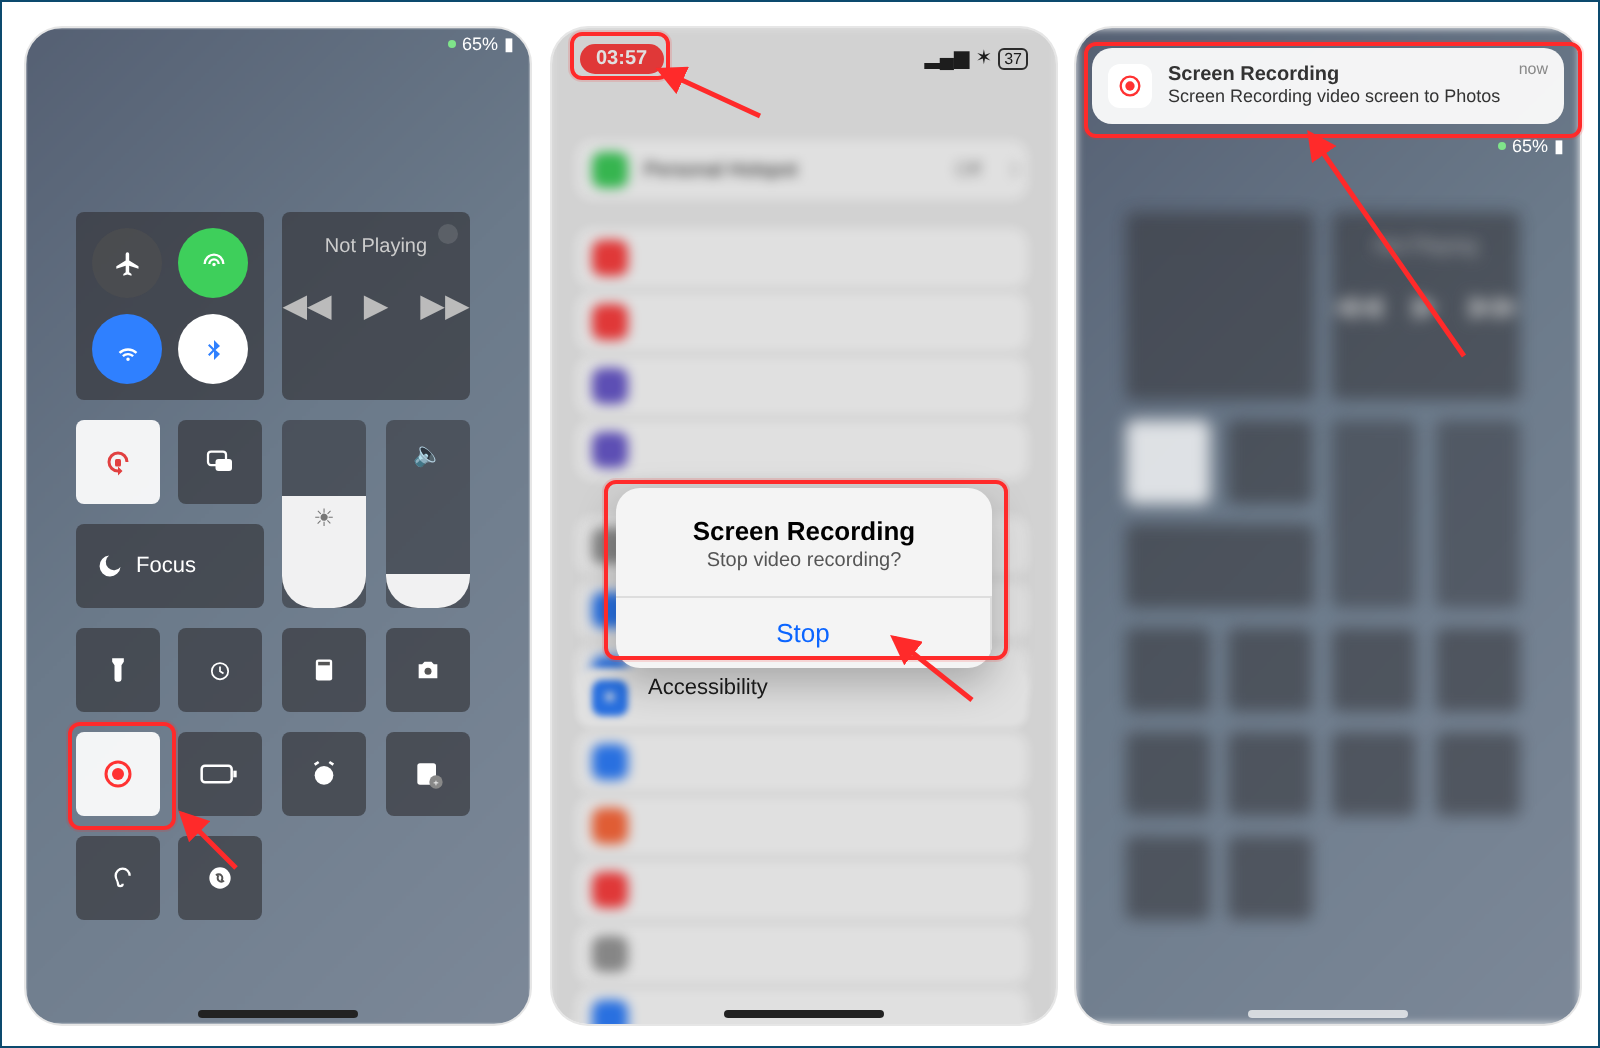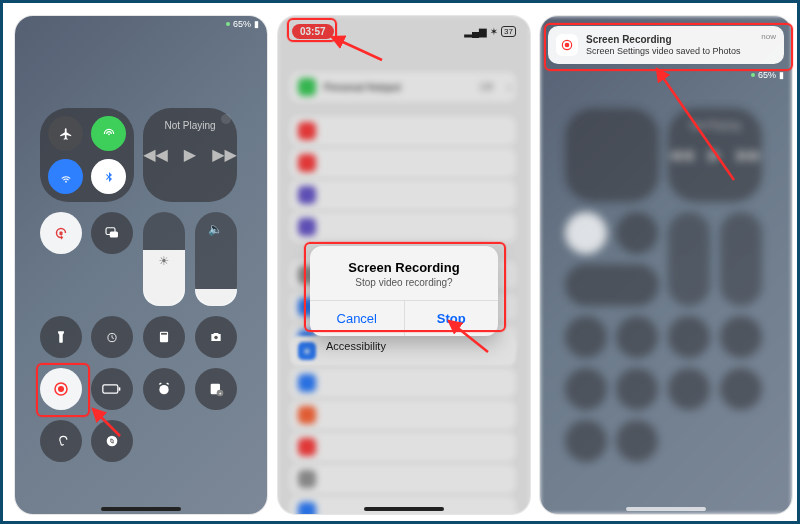--- a/index.html
+++ b/index.html
@@ -1,25 +1,25 @@
 <!DOCTYPE html>
 <html><head>
 <meta charset="utf-8">
 <style>
   html,body{margin:0;padding:0;background:#fff;font-family:-apple-system,Helvetica,Arial,sans-serif}
-  .stage{width:800px;height:524px;position:relative;background:#fff;border:3px solid #0c4a6e;box-sizing:border-box}
+  .stage{width:800px;height:524px;position:relative;background:#fff;border:1px solid #0c4a6e;box-sizing:border-box}
   .phone{position:absolute;top:13px;width:252px;height:498px;border-radius:18px;overflow:hidden;box-shadow:0 0 0 1px #e6e6e6}
   .phone-1{left:12px}
   .phone-2{left:275px}
   .phone-3{left:537px}
   .blur-bg{position:absolute;inset:0;background:linear-gradient(135deg,#556073 0%,#6b7a8a 45%,#7c8898 100%);filter:blur(0.5px)}
   .phone-3 .blur-bg{filter:blur(2px)}
   .status{position:absolute;top:3px;right:8px;font-size:9px;color:#fff;display:flex;gap:3px;align-items:center}
   .status .dot-ind{display:inline-block;width:4px;height:4px;border-radius:50%;background:#7fe48a}
-  .tile{position:absolute;border-radius:28px}
+  .tile{position:absolute;border-radius:4px}
   .dark{background:rgba(50,50,55,.65)}
   .white{background:rgba(255,255,255,.92)}
   .icn{display:flex;align-items:center;justify-content:center;color:#fff}
   .icn svg{fill:currentColor}
   
   .p1-connectivity{left:25px;top:92px;width:94px;height:94px;display:grid;grid-template-columns:1fr 1fr;grid-template-rows:1fr 1fr;gap:8px;padding:8px;box-sizing:border-box}
   .c-btn{border-radius:50%;display:flex;align-items:center;justify-content:center}
   .c-air{background:rgba(80,80,80,.6)}
   .c-cell{background:#3ecf5b}
   .c-wifi{background:#2f80ff}
@@ -120,20 +120,28 @@
           <rect x="10" y="10" width="4" height="5" rx="1" fill="#e14040"></rect>
         </svg>
     </div>
     <div class="tile dark p1-screenm sm">
       <svg width="18" height="18" viewBox="0 0 24 24">
           <rect x="4" y="5" width="12" height="9" rx="2" fill="none" stroke="#fff" stroke-width="1.5"></rect>
           <rect x="9" y="10" width="11" height="8" rx="2" fill="#fff"></rect>
         </svg>
     </div>
 
+    <div class="tile dark p1-focus">
+      <span>
+        <svg width="14" height="14" viewBox="0 0 24 24">
+            <path fill="#fff" d="M21 12.8A9 9 0 1111.2 3a7 7 0 109.8 9.8z"></path>
+          </svg>
+      </span>
+      <span>Focus</span>
+    </div>
 
     <div class="tile p1-bright">
       <div class="fill">
           <span style="color:#777;font-size:12px">☀</span>
         </div>
     </div>
     <div class="tile p1-vol">
       <span style="position:absolute;top:10px;color:#ccc;font-size:12px">🔈</span>
       <div class="fill"></div>
     </div>
@@ -274,22 +282,21 @@
     <div class="p2-row" style="top:480px">
         <div class="ric" style="background:#2f80ff"></div>
       </div>
 
     <div class="dim"></div>
 
     <div class="popup">
       <h4>Screen Recording</h4>
       <p>Stop video recording?</p>
       <div class="btns">
-        <div>Cancel</div>
-        <div style="font-weight:700">Stop</div>
+        <div style="font-weight:400">Stop</div>
       </div>
     </div>
     <div class="home-ind" style="background:#222"></div>
   </div>
 
   <div class="hl" style="left:284px;top:15px;width:46px;height:20px"></div>
   <div class="arrow" style="left:324px;top:32px">
     <svg width="60" height="30">
         <defs>
           <marker id="ah2" markerWidth="6" markerHeight="6" refX="5" refY="3" orient="auto">
@@ -349,21 +356,21 @@
 
     <div class="notif">
       <div class="nic">
         <svg width="14" height="14" viewBox="0 0 24 24">
             <circle cx="12" cy="12" r="8" fill="none" stroke="#ff3232" stroke-width="2"></circle>
             <circle cx="12" cy="12" r="4" fill="#ff3232"></circle>
           </svg>
       </div>
       <div class="txt">
         <b>Screen Recording</b><br>
-        <span>Screen Settings video saved to Photos</span>
+        <span>Screen Recording video screen to Photos</span>
       </div>
       <span class="now">now</span>
     </div>
 
     <div class="home-ind"></div>
   </div>
 
   <div class="hl" style="left:541px;top:20px;width:245px;height:44px"></div>
   <div class="arrow" style="left:646px;top:62px">
     <svg width="90" height="120">

